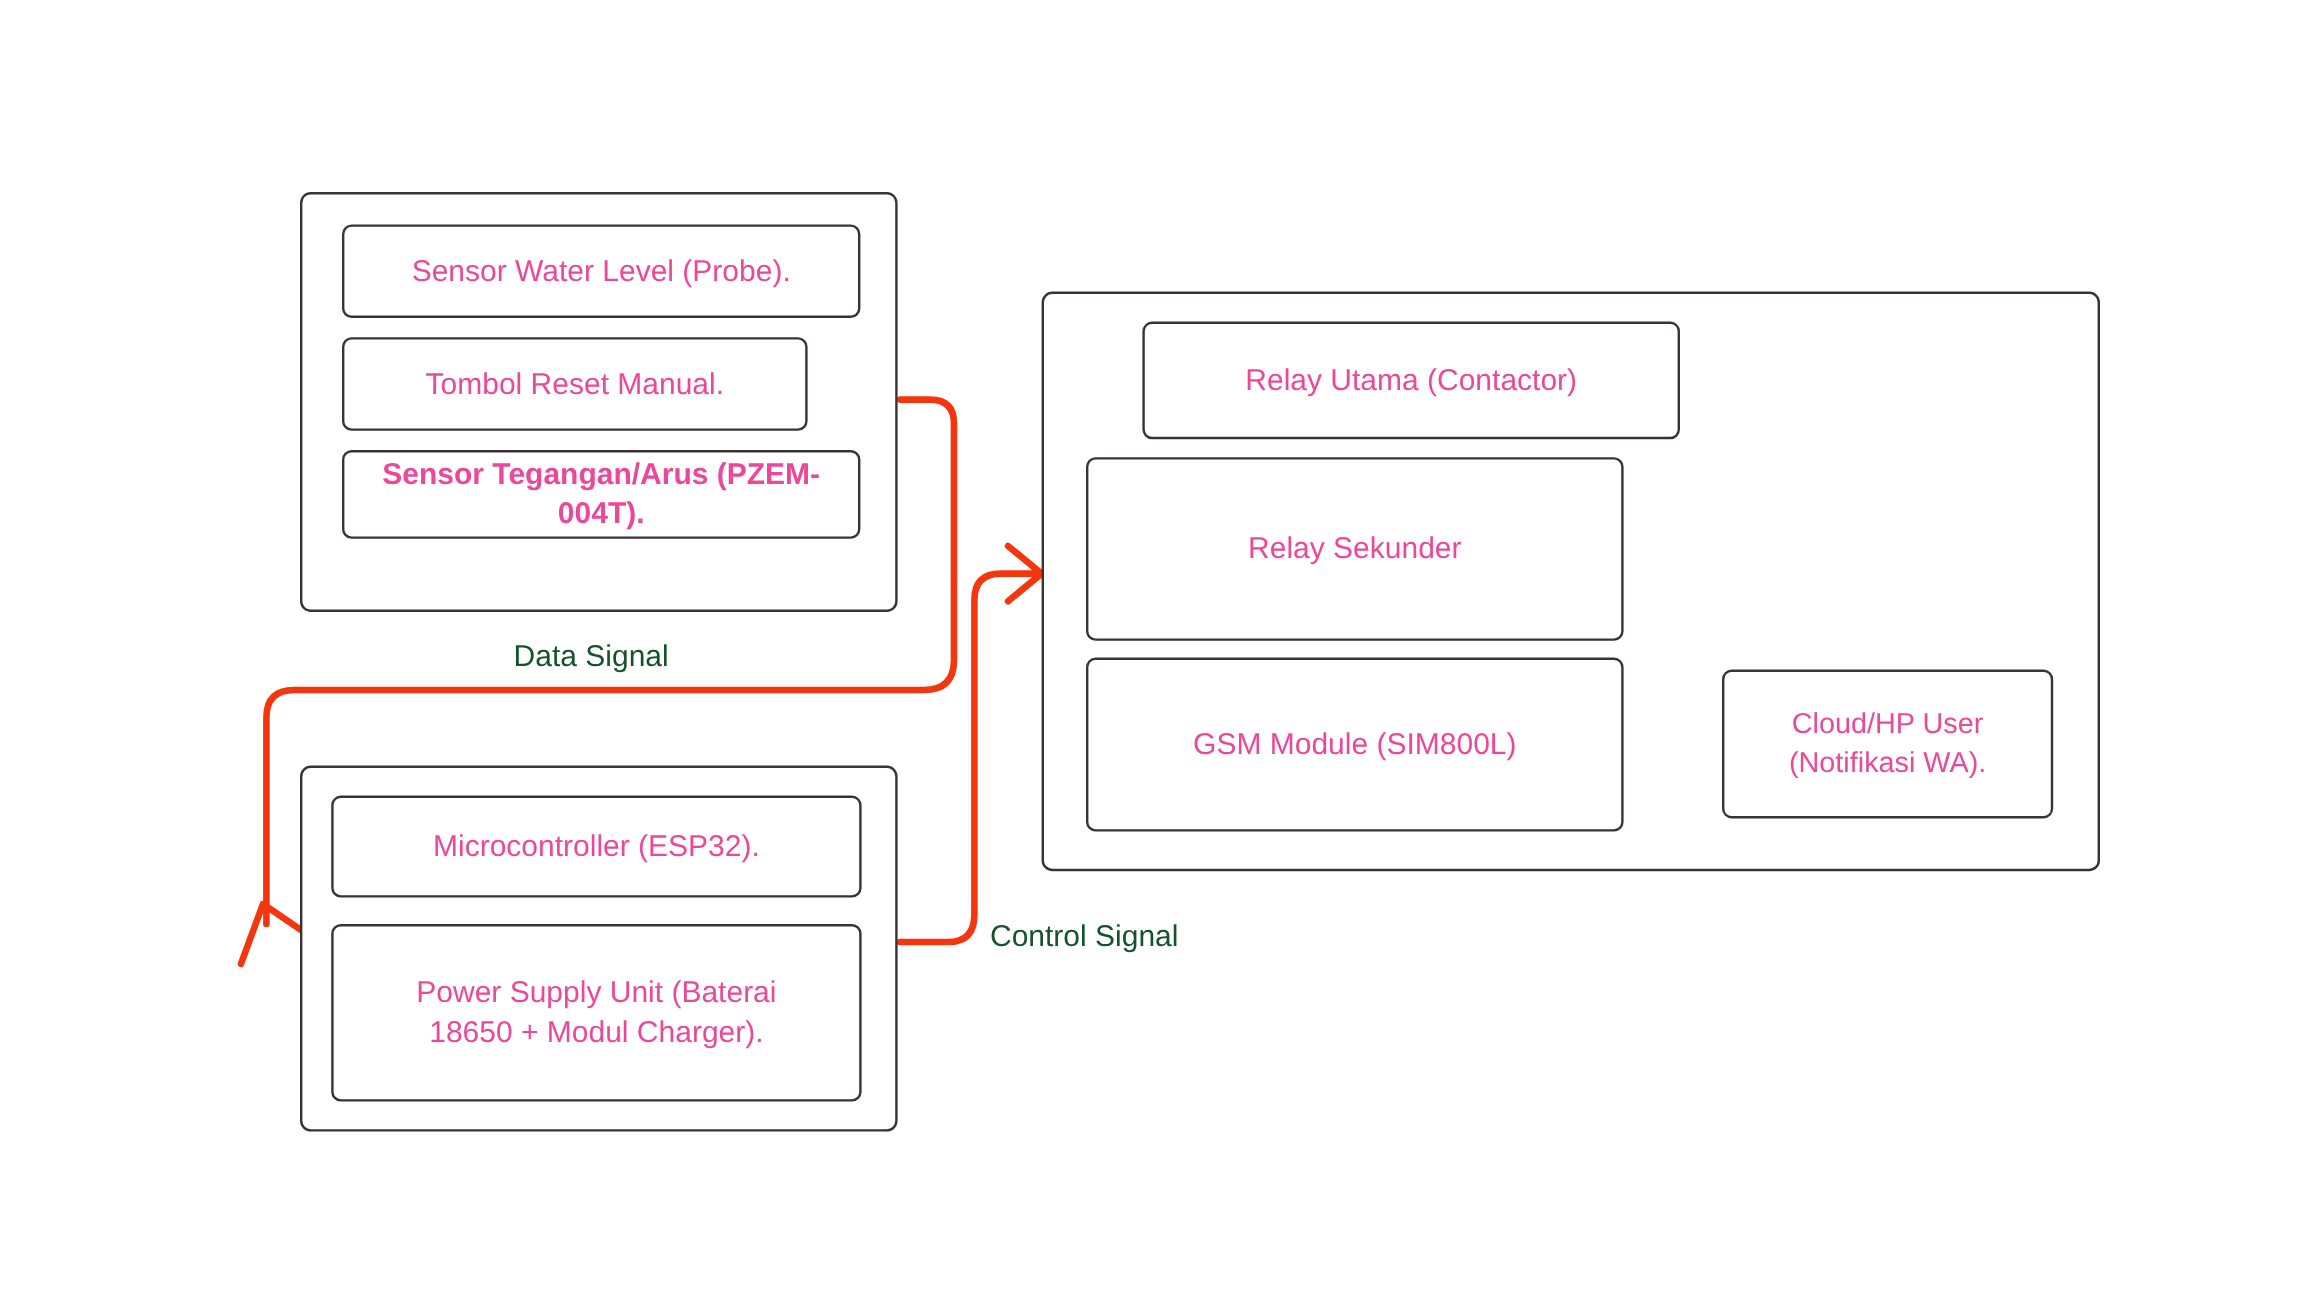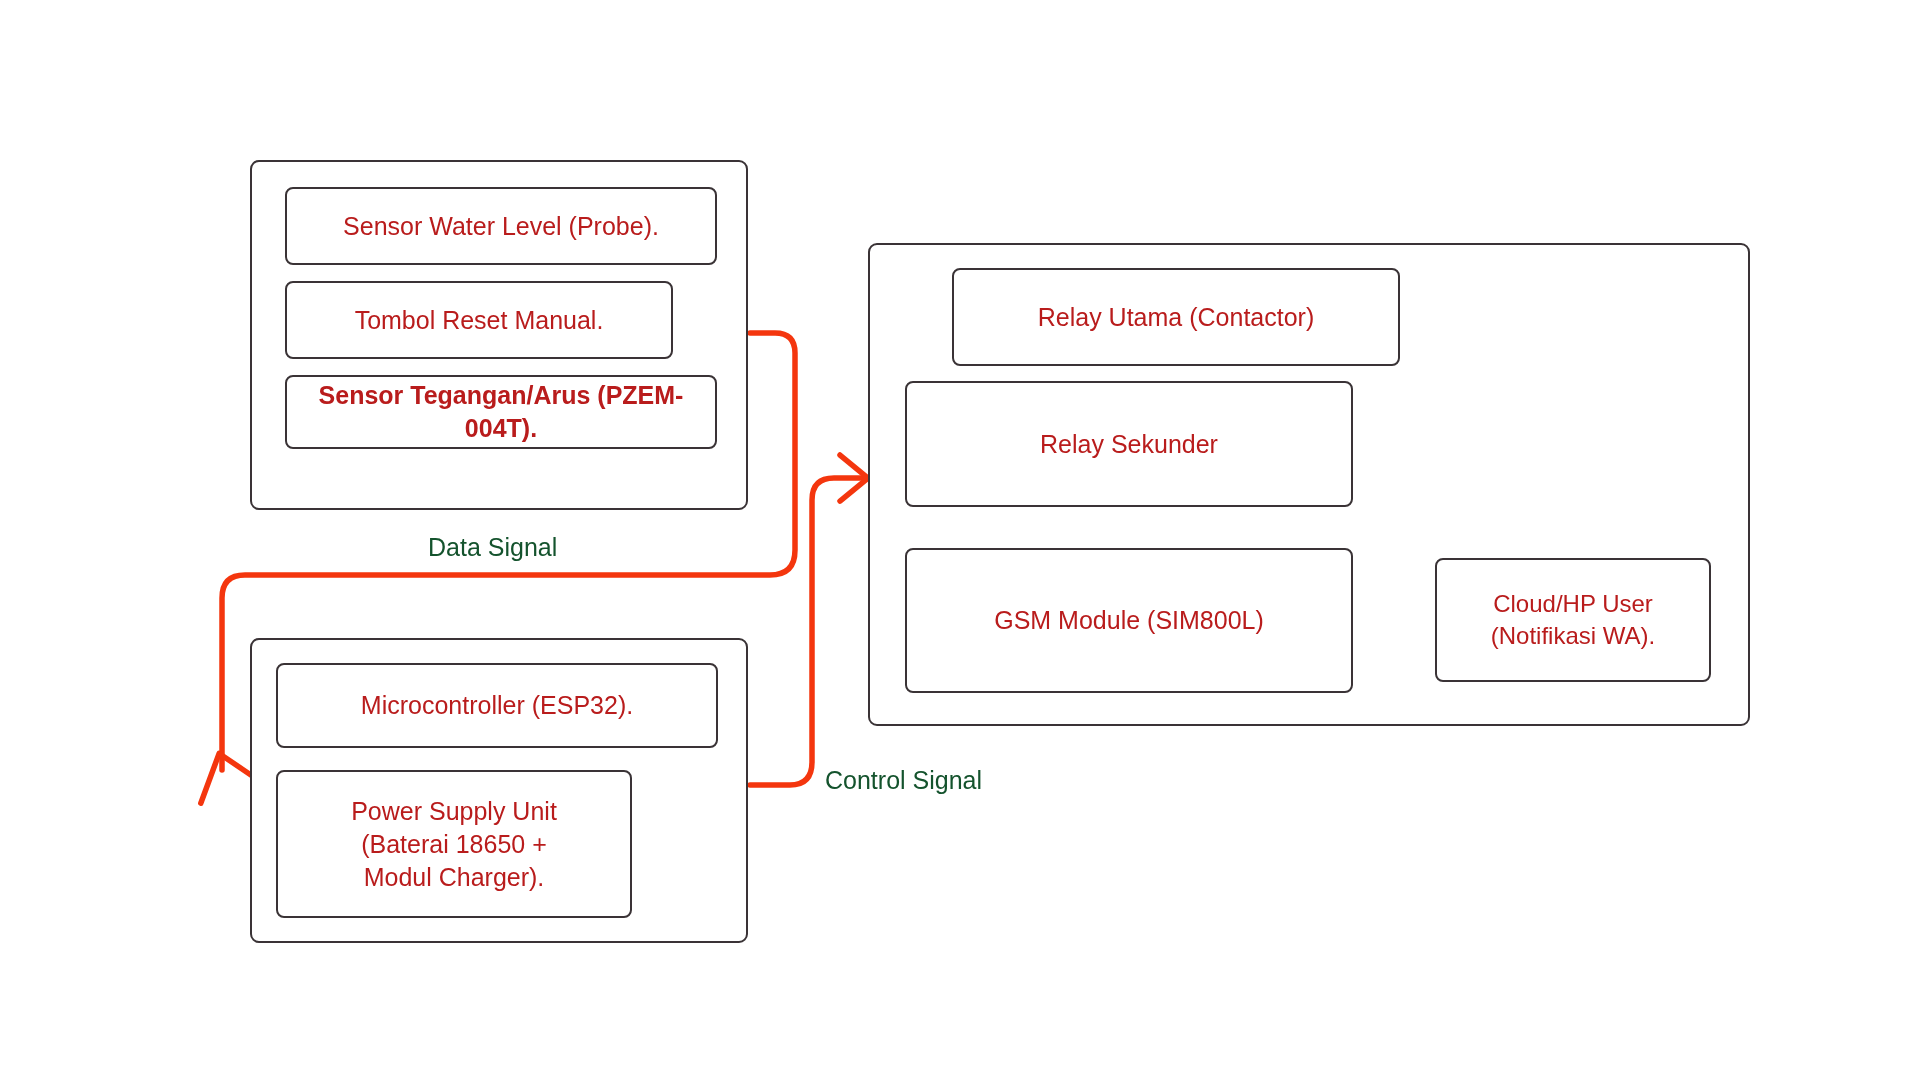--- a/index.html
+++ b/index.html
@@ -31,21 +31,21 @@
   .node-box {
     position: absolute;
     box-sizing: border-box;
     border: 2.5px solid #3a3336;
     border-radius: 8px;
     background: #ffffff;
     display: flex;
     align-items: center;
     justify-content: center;
     text-align: center;
-    color: #b91c1c;
+    color: #ec4899;
     font-size: 25px;
     line-height: 1.32;
     padding: 4px 12px;
   }
 
   .node-box.small {
     font-size: 24px;
   }
 
   .caption {
@@ -114,27 +114,27 @@
 
   <div class="node-box" style="left:285px; top:375px; width:432px; height:74px;font-weight:bold;">Sensor Tegangan/Arus (PZEM-004T).</div>
 
   <div class="caption" style="left:428px; top:532px;">Data Signal</div>
 
   <div class="group-box" style="left:250px; top:638px; width:498px; height:305px;">
   </div>
 
   <div class="node-box" style="left:276px; top:663px; width:442px; height:85px;">Microcontroller (ESP32).</div>
 
-  <div class="node-box" style="left:276px; top:770px; width:356px; height:148px; padding:4px 53px;">Power Supply Unit (Baterai 18650 + Modul Charger).</div>
+  <div class="node-box" style="left:276px; top:770px; width:442px; height:148px; padding:4px 53px;">Power Supply Unit (Baterai 18650 + Modul Charger).</div>
 
   <div class="caption" style="left:825px; top:765px;">Control Signal</div>
 
   <div class="group-box" style="left:868px; top:243px; width:882px; height:483px;">
   </div>
 
   <div class="node-box" style="left:952px; top:268px; width:448px; height:98px;">Relay Utama (Contactor)</div>
 
-  <div class="node-box" style="left:905px; top:381px; width:448px; height:126px;">Relay Sekunder</div>
+  <div class="node-box" style="left:905px; top:381px; width:448px; height:153px;">Relay Sekunder</div>
 
   <div class="node-box" style="left:905px; top:548px; width:448px; height:145px;">GSM Module (SIM800L)</div>
   <div class="node-box small" style="left:1435px; top:558px; width:276px; height:124px;">Cloud/HP User (Notifikasi WA).</div>
 
 </div>
 
 </body></html>

